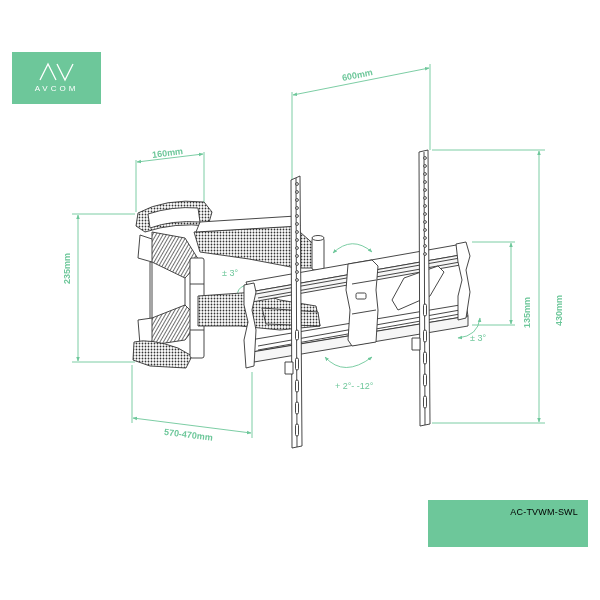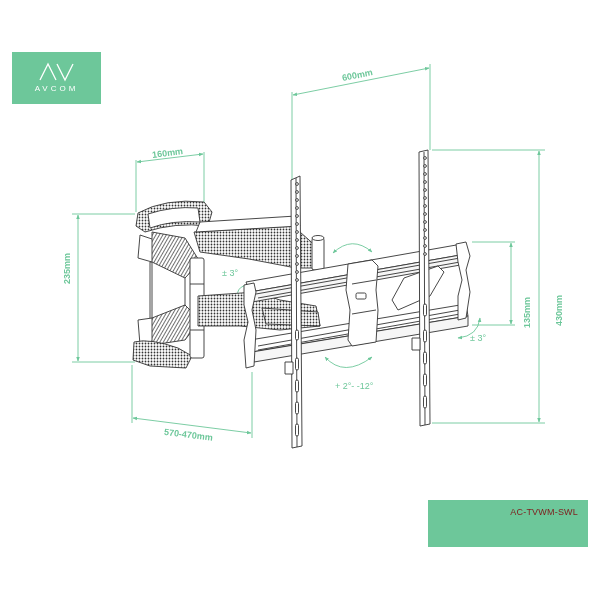--- a/index.html
+++ b/index.html
@@ -4,21 +4,21 @@
 <style>
   html, body { margin: 0; padding: 0; background: #ffffff; }
   body { width: 600px; height: 600px; position: relative; overflow: hidden;
          font-family: "Liberation Sans", "DejaVu Sans", sans-serif; }
   .logo-box { position: absolute; left: 12px; top: 52px; width: 89px; height: 52px;
               background: #6dc79a; }
   .logo-mark { position: absolute; left: 0; top: 8px; width: 89px; height: 22px; }
   .logo-text { position: absolute; left: 0; top: 32px; width: 89px; text-align: center;
                color: #ffffff; font-size: 8px; letter-spacing: 3px; font-weight: 300; }
   .label-box { position: absolute; left: 428px; top: 500px; width: 160px; height: 47px;
-               background: #6dc79a; color: #7f1d1d; }
+               background: #6dc79a; color: #000000; }
   .label-model { position: absolute; right: 10px; top: 7px; font-size: 9px; letter-spacing: 0.2px; }
   .label-title { position: absolute; right: 10px; top: 22px; font-size: 12.5px; }
   svg.drawing { position: absolute; left: 0; top: 0; }
   .dim-text { font-family: "Liberation Sans", sans-serif; font-size: 9px; font-weight: bold; fill: #6dc79a; }
   .ang-text { font-family: "Liberation Sans", sans-serif; font-size: 9px; fill: #6dc79a; }
 </style>
 </head>
 <body>
 
 <div class="logo-box">

